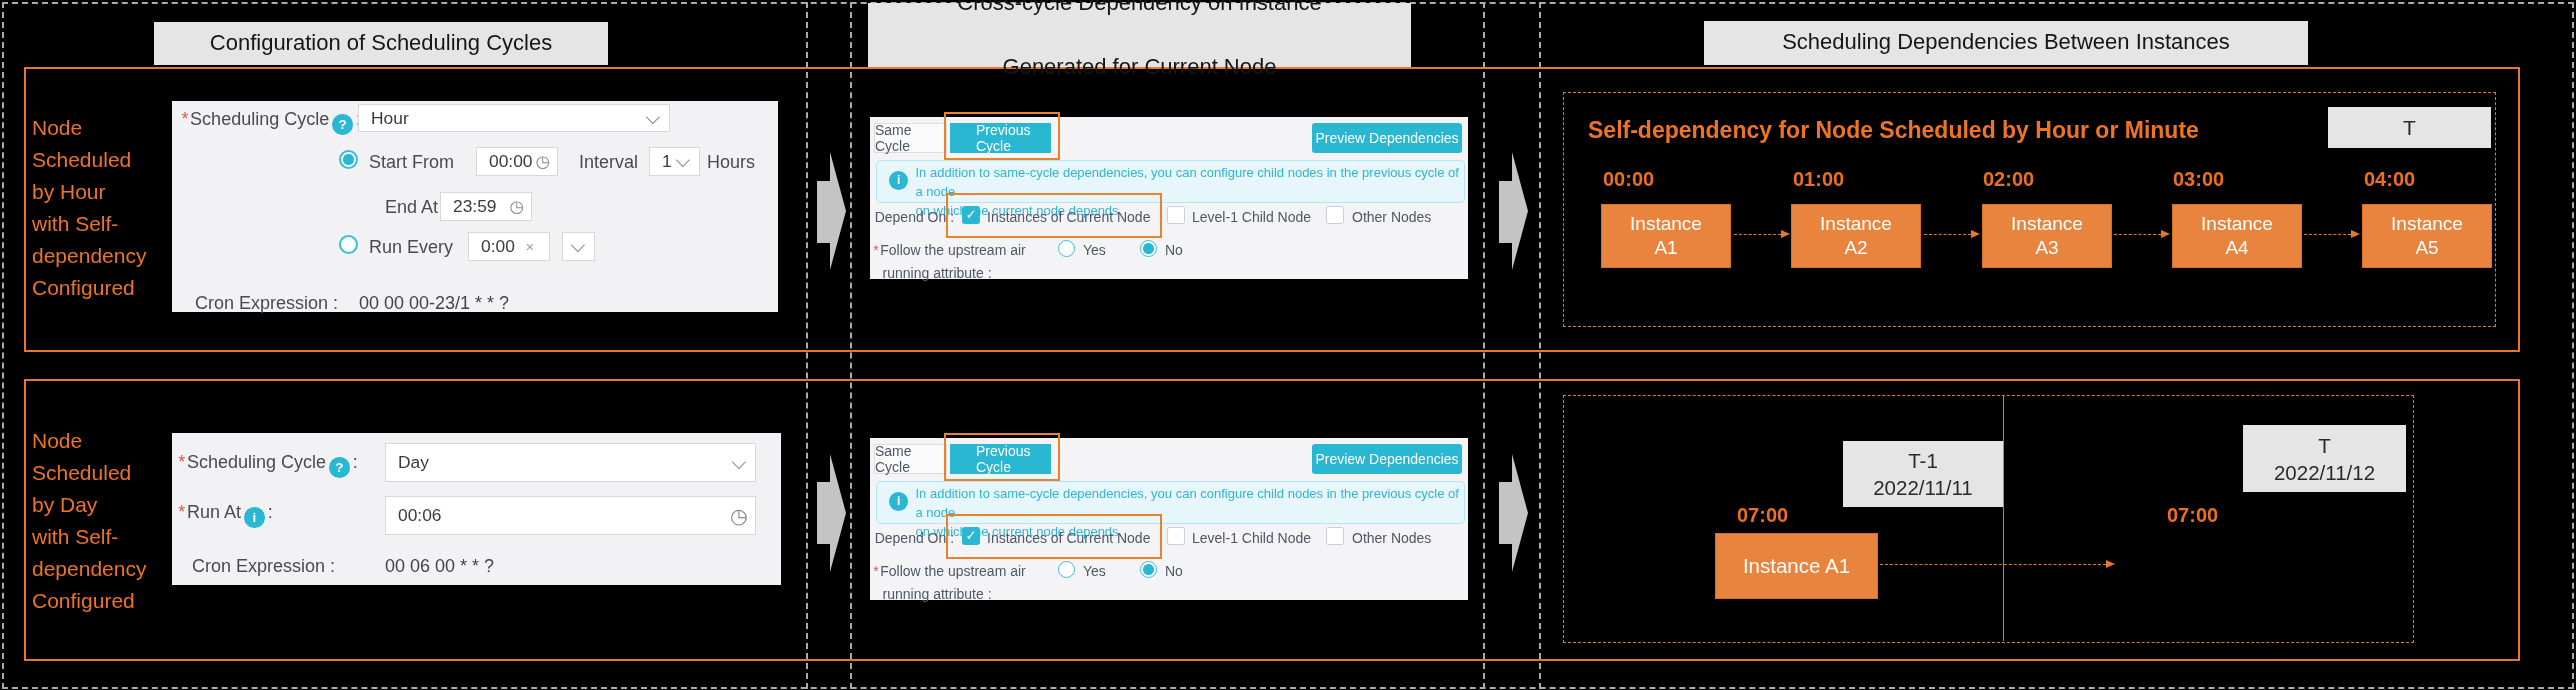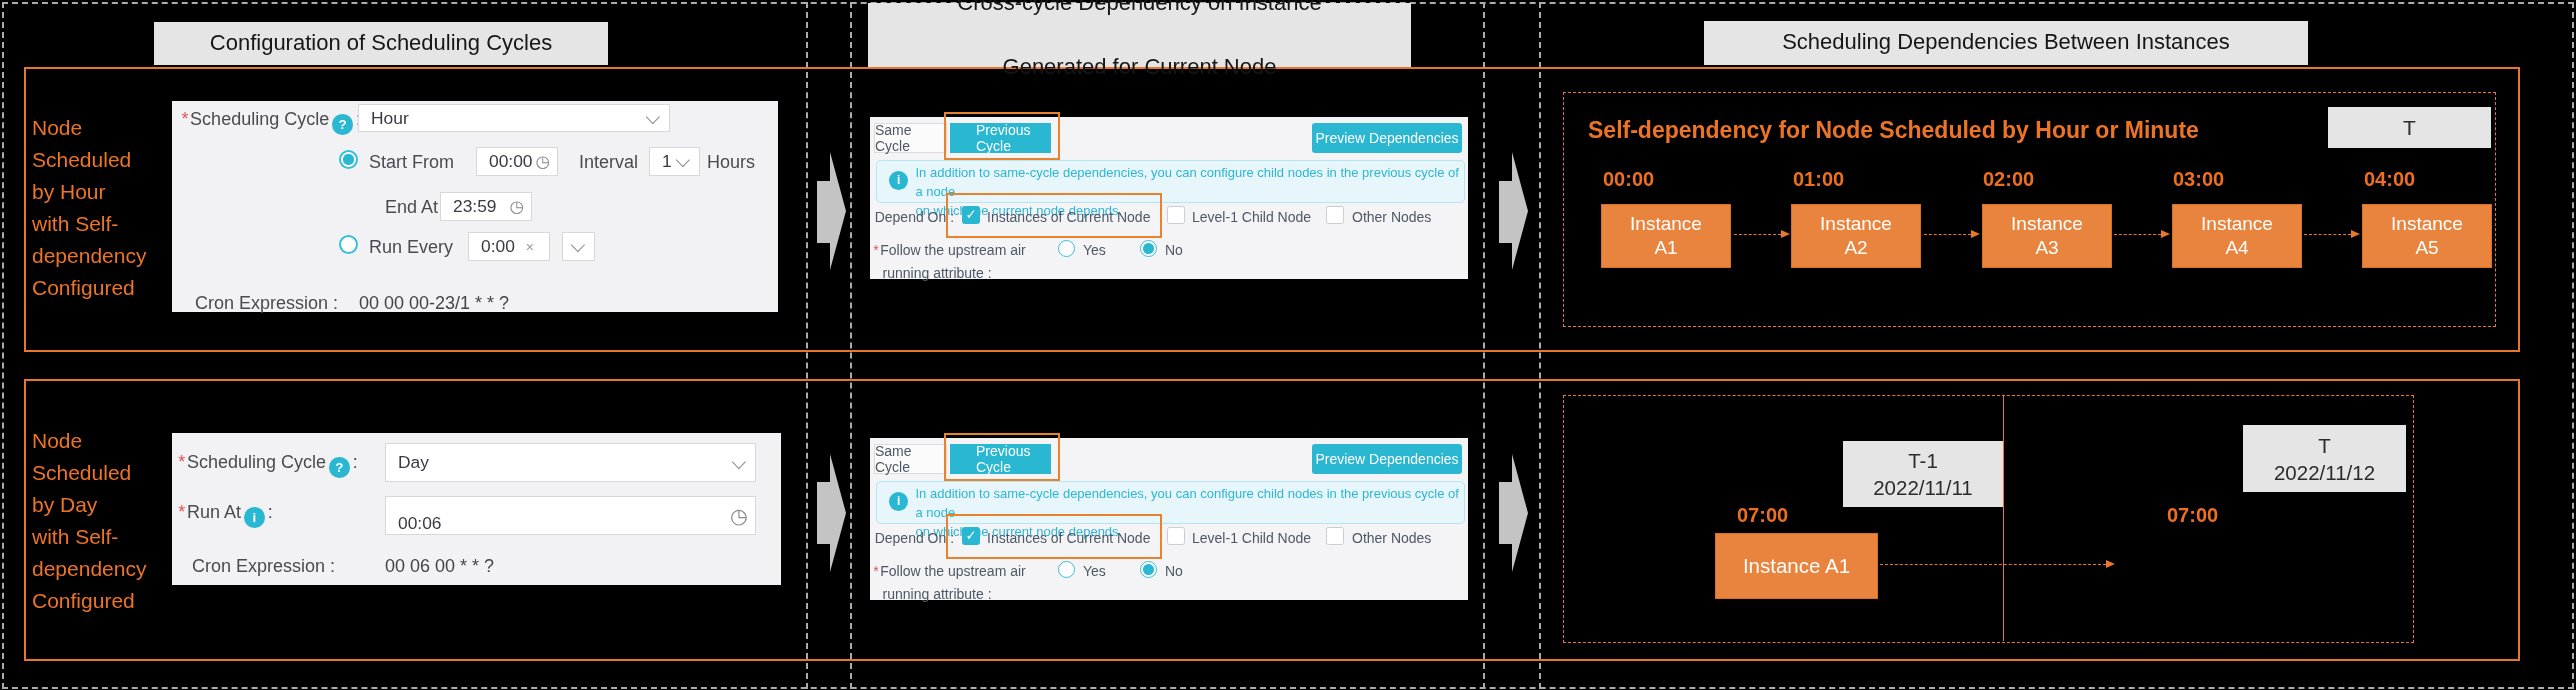--- a/index.html
+++ b/index.html
@@ -196,21 +196,21 @@
     <span>Configured</span>
   </div>
 
   <div class="panel" style="left:172px;top:433px;width:609px;height:152px;">
     <div class="flabel" style="left:6.3px;top:19px;"><span class="req">*</span><span>Scheduling Cycle</span><span class="circ">?</span><span>:</span></div>
     <div class="select" style="left:213px;top:10.3px;width:371px;height:39px;">
       <span>Day</span>
       <span class="chev"></span>
     </div>
     <div class="flabel" style="left:6.3px;top:69px;"><span class="req">*</span><span>Run At</span><span class="circ">i</span><span>:</span></div>
-    <div class="input" style="left:213px;top:63px;width:371px;height:39px;align-items:flex-end;">
+    <div class="input" style="left:213px;top:63px;width:371px;height:39px;">
       <span>00:06</span>
       <span class="clock" style="font-size:20.5px;">◷</span>
     </div>
     <div class="flabel" style="left:20px;top:123px;">Cron Expression :</div>
     <div class="cron" style="left:213px;top:123px;">00 06 00 * * ?</div>
   </div>
 
   <div class="midpanel" style="left:870px;top:438px;width:598px;height:162px;">
     <div class="tab plain" style="left:4px;top:6.3px;width:73px;height:30px;">
         <span>Same Cycle</span>

